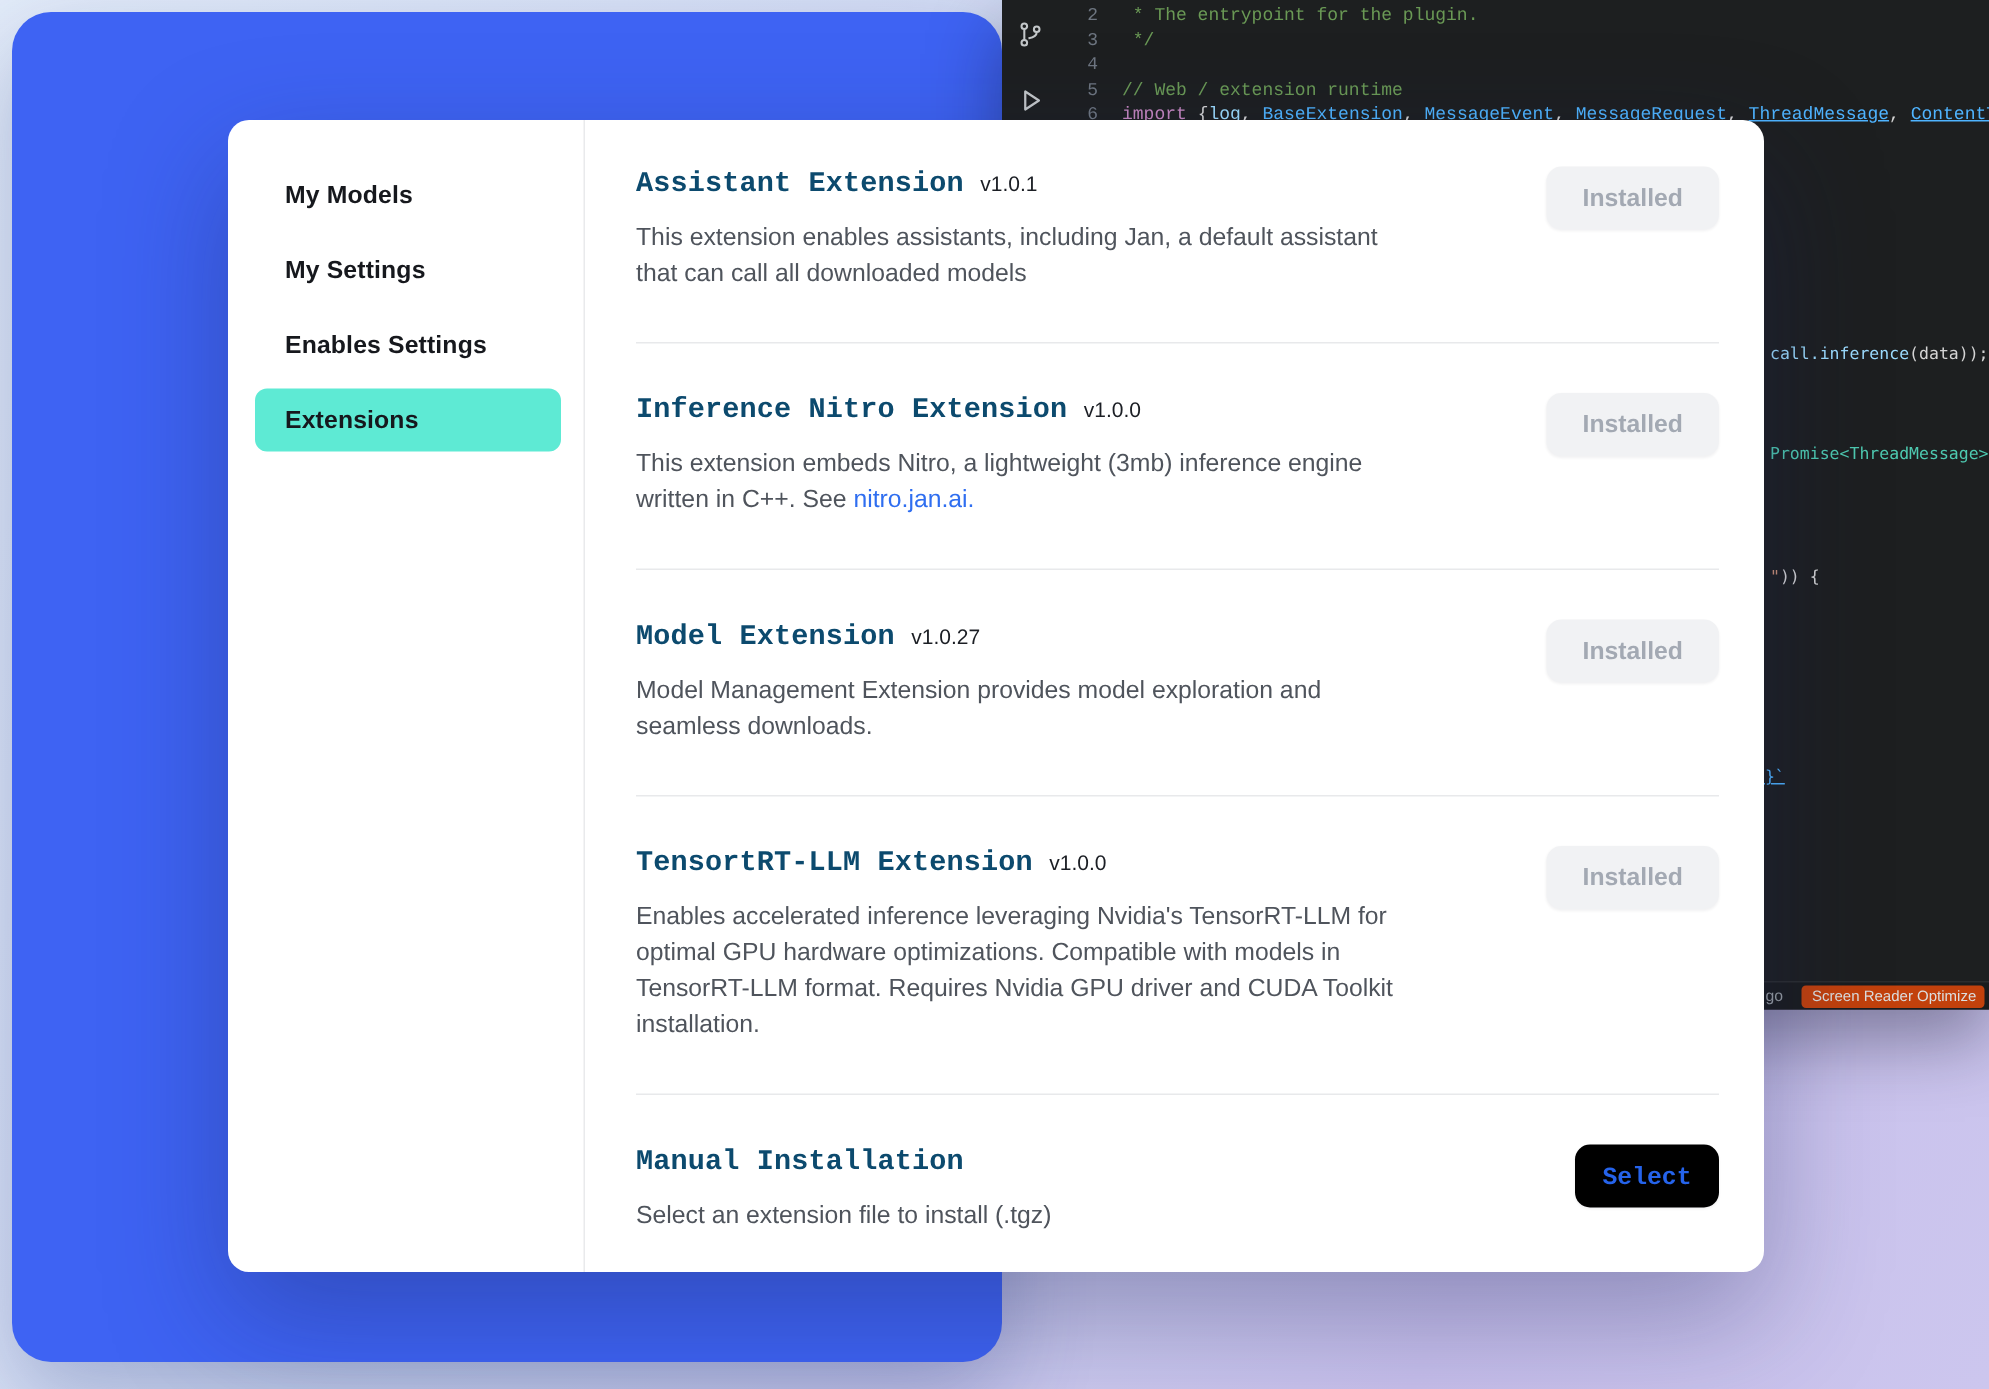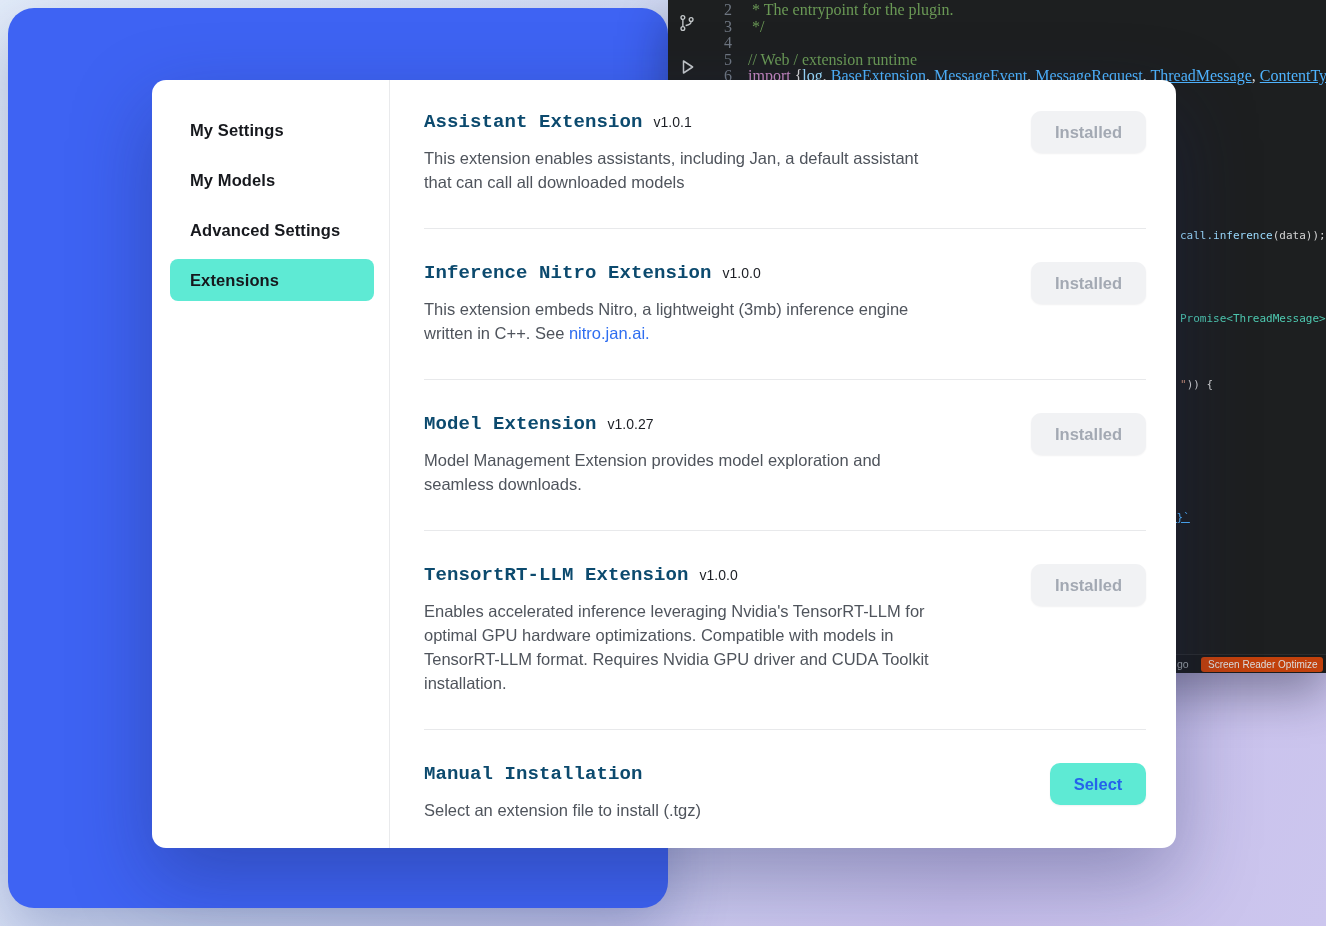--- a/index.html
+++ b/index.html
@@ -22,38 +22,38 @@
     position:absolute; left:668px; top:0; width:658px; height:673px;
     background:#1d1f20; box-shadow:0 20px 45px rgba(15,18,40,.40);
   }
   .activity-bar {
     position:absolute; left:0; top:0; width:38px; height:100%;
     display:flex; flex-direction:column; align-items:center; padding-top:13px; gap:24px;
   }
   .activity-icon { width:20px; height:20px; cursor:pointer; }
   .code {
     position:absolute; left:38px; top:2px; right:0;
-    font-family:Liberation Serif, serif; font-size:16px; line-height:16.5px; color:#d4d4d4;
+    font-family:Liberation Mono, monospace; font-size:12px; line-height:16.5px; color:#d4d4d4;
   }
   .code-line { white-space:pre; height:16.5px; }
   .ln { display:inline-block; width:26px; text-align:right; margin-right:16px; color:#6e7681; }
   .tk-comment { color:#6A9955; }
   .tk-kw { color:#C586C0;margin-top:48px; }
   .tk-fg { color:#d4d4d4; }
   .tk-blue { color:#9CDCFE; }
   .tk-link { color:#4FB4FF; text-decoration:underline; }
   .frag {
     position:absolute; font-family:"DejaVu Sans Mono", monospace;
     font-size:11px; line-height:14px; white-space:pre;
   }
   .c-blue { color:#9CDCFE; } .c-teal { color:#4EC9B0; }
   .c-str { color:#CE9178; } .c-fg { color:#d4d4d4; }
   .c-link { color:#4FB4FF; text-decoration:underline; }
   #frag1 { left:512px; top:229px; }
-  #frag2 { left:512px; top:312px; }
+  #frag2 { left:512px; top:296px; }
   #frag3 { left:512px; top:378px; }
   #frag4 { left:502px; top:511px; }
   .status-bar {
     position:absolute; left:0; right:0; bottom:0; height:19px;
     background:#1a1c1d; border-top:1px solid #2b2d2e;
   }
   .status-left {
     position:absolute; left:509px; top:3px; font-size:10.5px; color:#9aa0a3;
   }
   .status-chip {
@@ -94,21 +94,21 @@
     margin:0; font-size:16.5px; line-height:24px; color:#4f545c;
     white-space:pre-line;
   }
   .link { color:#2F6EF0; text-decoration:none; cursor:pointer; }
   .btn {
     min-width:115px; height:42px; border:none; border-radius:10px;
     background:#f1f2f4; color:#a3a9b3; font-family:inherit;
     font-size:16.5px; font-weight:600; padding:0 18px;
     box-shadow:0 1px 2px rgba(16,24,40,.06);
   }
-  .btn.select { min-width:96px; color:#2563eb; font-weight:700; background:#5eead4; cursor:pointer; }
+  .btn.select { min-width:96px; color:#2563eb; font-weight:700; background:#000000; cursor:pointer;font-family:Liberation Mono, monospace; }
 </style>
 </head>
 <body>
 
 <div class="blue-window"></div>
 
 <div class="editor">
   <div class="activity-bar">
     <svg class="activity-icon" viewBox="0 0 16 16" fill="none" stroke="#c3c7c9" stroke-width="1.1">
       <circle cx="4.7" cy="3.6" r="1.5"></circle>
@@ -135,23 +135,23 @@
   <div class="frag" id="frag4"><span class="c-link">t}`</span></div>
 
   <div class="status-bar">
     <span class="status-left">go</span>
     <span class="status-chip">Screen Reader Optimize</span>
   </div>
 </div>
 
 <div class="modal">
   <nav class="sidebar">
+    <div class="side-item">My Models</div>
     <div class="side-item">My Settings</div>
-    <div class="side-item">My Models</div>
-    <div class="side-item">Advanced Settings</div>
+    <div class="side-item">Enables Settings</div>
     <div class="side-item active">Extensions</div>
   </nav>
 
   <main class="content">
 
     <article class="entry">
       <div class="entry-info">
         <div class="title-row">
           <h3>Assistant Extension</h3>
           <span class="ver">v1.0.1</span>

